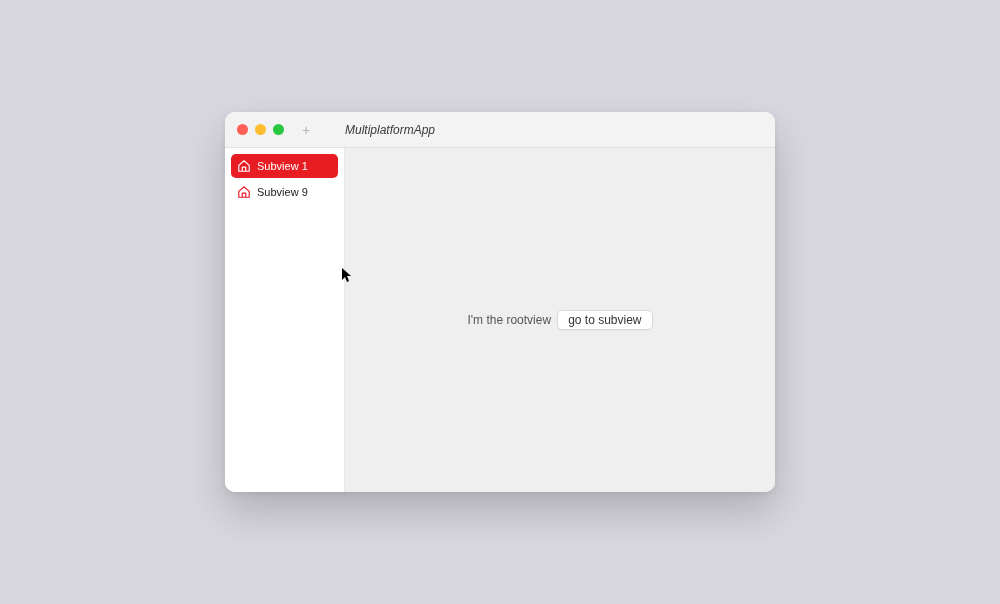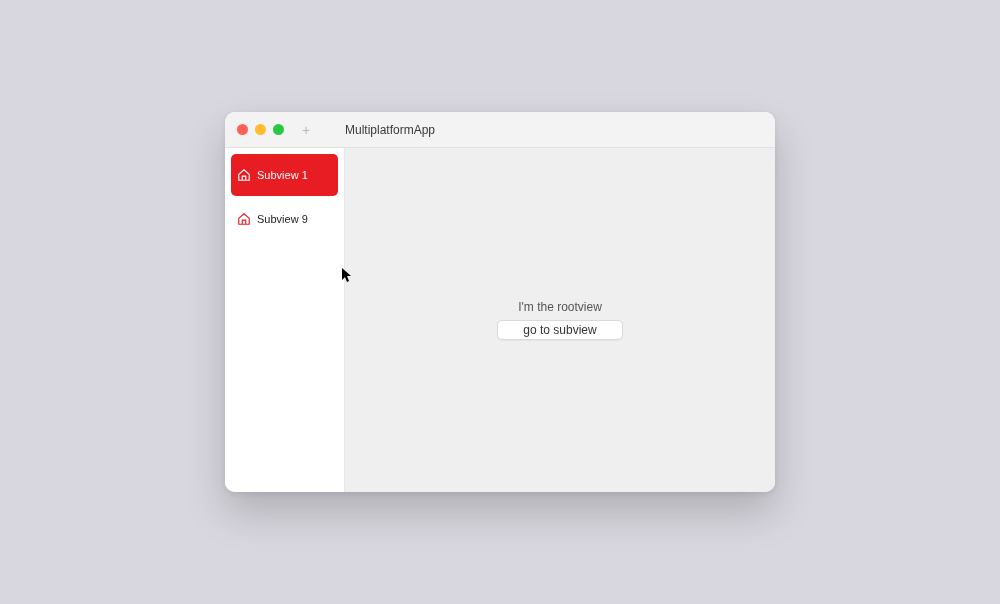--- a/index.html
+++ b/index.html
@@ -50,65 +50,66 @@
       font-size: 14px;
       font-weight: 300;
       cursor: default;
       width: 14px;
       text-align: center;
     }
     .title {
       font-size: 12px;
       color: #3a3a3a;
       font-weight: 500;
+      font-style: italic;
     }
     .body {
       flex: 1;
       display: flex;
       min-height: 0;
     }
     .sidebar {
       width: 120px;
       background: #ffffff;
       border-right: 1px solid #e8e8e8;
       padding: 6px 6px;
     }
     .side-item {
       display: flex;
       align-items: center;
       gap: 6px;
-      padding: 14px 6px;
+      padding: 5px 6px;
       border-radius: 5px;
       font-size: 11px;
       cursor: default;
       margin-bottom: 2px;
     }
     .side-item.selected {
       background: #e81c23;
       color: #fff;
     }
     .side-item .icon { width: 14px; height: 14px; display: flex; align-items: center; justify-content: center; }
     .side-item.selected .icon svg path { stroke: #fff; }
     .side-item:not(.selected) .icon svg path { stroke: #e81c23; }
     .content {
       flex: 1;
       background: #f0efef;
       display: flex;
-      flex-direction: column;
+      flex-direction: row;
       align-items: center;
       justify-content: center;
       gap: 6px;
     }
     .root-text {
       font-size: 12px;
       color: #555;
     }
     .btn {
       font-size: 12px;
-      padding: 2px 25px;
+      padding: 2px 10px;
       background: #fff;
       border: 1px solid #d9d9d9;
       border-radius: 5px;
       box-shadow: 0 1px 1px rgba(0,0,0,0.04);
       color: #333;
       cursor: default;
     }
     .cursor {
       position: absolute;
       left: 117px;

